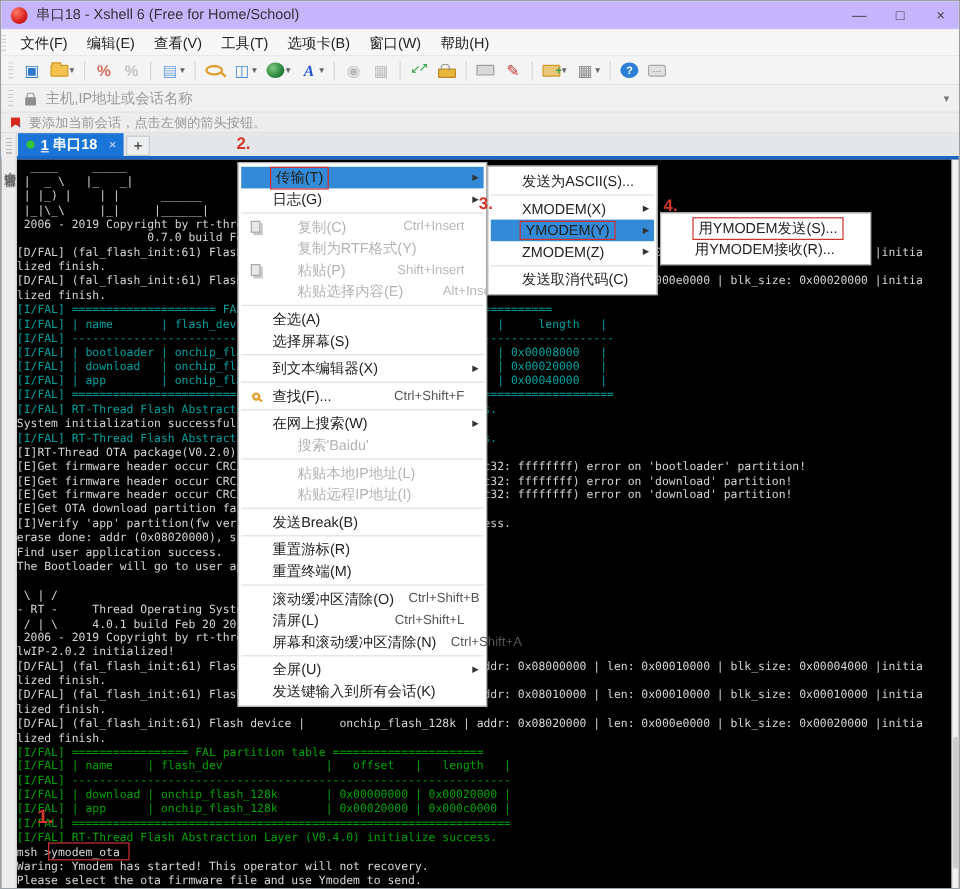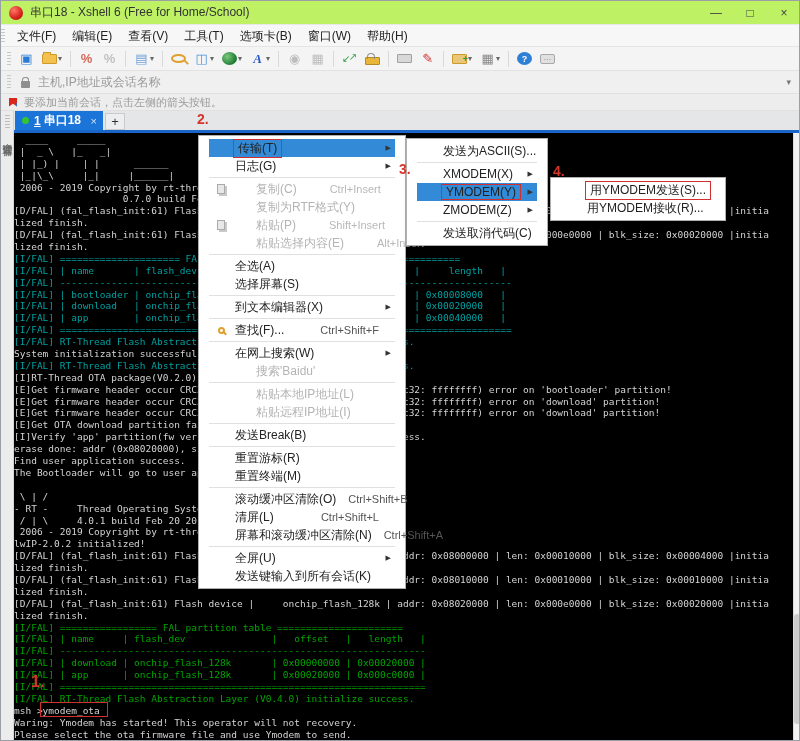--- a/index.html
+++ b/index.html
@@ -1,20 +1,20 @@
 <!DOCTYPE html>
 <html><head>
 <meta charset="utf-8">
 <style>
   html,body{margin:0;padding:0;background:#888;}
   *{box-sizing:border-box;}
   .win{position:relative;width:800px;height:741px;background:#f0f0f0;
        font-family:"Liberation Sans",sans-serif;overflow:hidden;border:1px solid #9aa0a6;}
   
-  .titlebar{position:absolute;left:0;top:0;width:800px;height:24px;background:#bef264;
+  .titlebar{position:absolute;left:0;top:0;width:800px;height:24px;background:#c4b5fd;
             display:flex;align-items:center;border-bottom:1px solid #e8e8e8;}
   .applogo{width:14px;height:14px;border-radius:50%;margin:0 7px 0 8px;
            background:radial-gradient(circle at 35% 30%, #ff7a66, #d8201c 60%, #9c120f);}
   .title-text{font-size:12px;color:#333;}
   .wincontrols{margin-left:auto;display:flex;}
   .wc{width:34px;height:24px;display:flex;align-items:center;justify-content:center;
       font-size:12px;color:#444;cursor:default;}
   
   .menubar{position:absolute;left:0;top:24px;width:800px;height:22px;background:#f7f7f7;
            display:flex;align-items:center;border-bottom:1px solid #e5e5e5;}
@@ -87,21 +87,21 @@
   .strip-label{position:absolute;left:0px;top:24px;width:13px;writing-mode:vertical-rl;
                font-size:10px;color:#666;letter-spacing:1px;}
   .term{position:absolute;left:13px;top:1px;width:779px;height:608px;overflow:hidden;
         font-family:"DejaVu Sans Mono",monospace;font-size:9.5px;line-height:11.9px;}
   .tl{white-space:pre;height:11.9px;}
   .tl.w{color:#d4d4d4;} .tl.c{color:#00a0a0;} .tl.g{color:#00a300;}
   .vscroll{position:absolute;right:0;top:0;width:8px;height:609px;background:#f2f2f2;border-left:1px solid #dcdcdc;}
   .vthumb{position:absolute;right:1px;bottom:18px;width:6px;height:110px;background:#cdcdcd;border-radius:3px;}
   
   .popup{position:absolute;background:#ffffff;border:1px solid #b0b0b0;box-shadow:2px 2px 4px rgba(0,0,0,.35);
-         padding:3px 8px;z-index:10;font-size:12px;color:#222;}
+         padding:3px 0;z-index:10;font-size:12px;color:#222;}
   #ctxmenu{left:197px;top:134px;width:208px;}
   #submenu{left:405px;top:137px;width:142px;}
   #subsub{left:549px;top:176px;width:176px;}
   .mi{position:relative;height:18px;display:flex;align-items:center;padding:0 16px 0 0;margin:0 2px;}
   .mi.hl{background:#338ad6;}
   .mi.dis{color:#b4b4b4;gap:21px;}
   .mi .gut{width:24px;flex:none;display:flex;align-items:center;justify-content:center;}
   .mi .lbl{white-space:nowrap;padding:0 2px;}
   .mi .lbl.redbox{border:1.5px solid #d03030;padding:0 4px;}
   .mi .sc{margin-left:auto;font-size:11px;color:#555;padding-left:10px;white-space:nowrap;}

